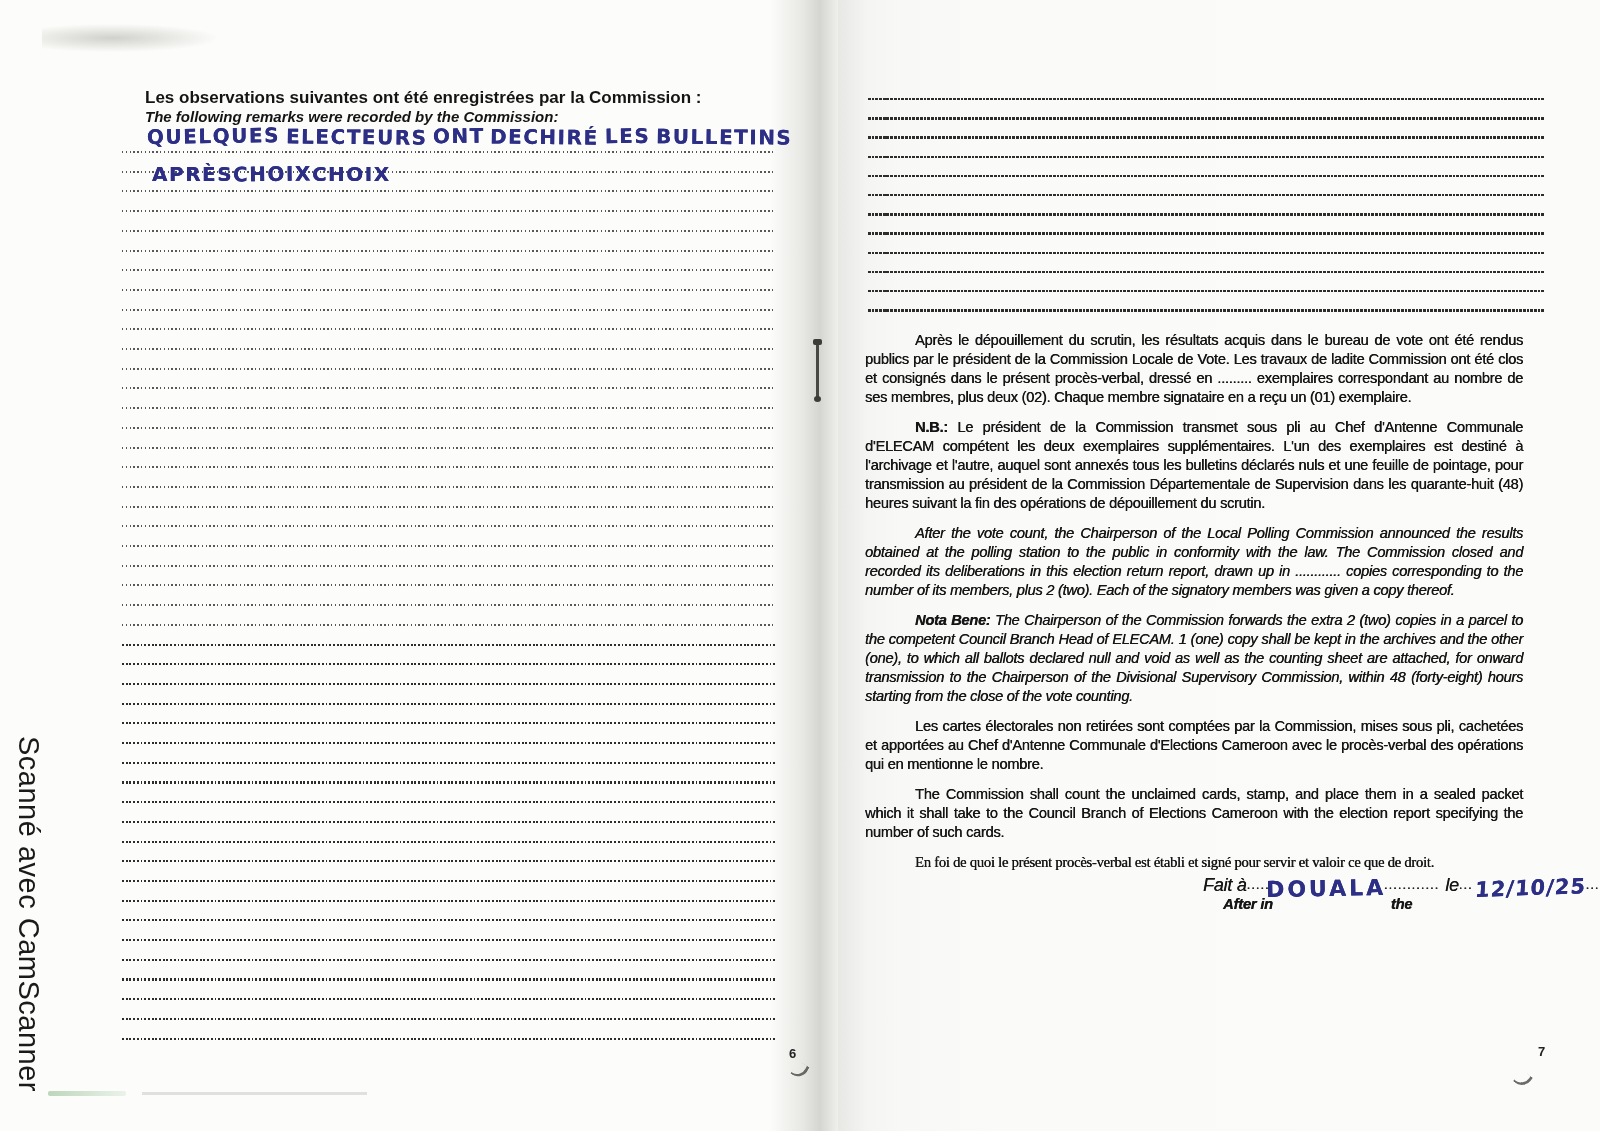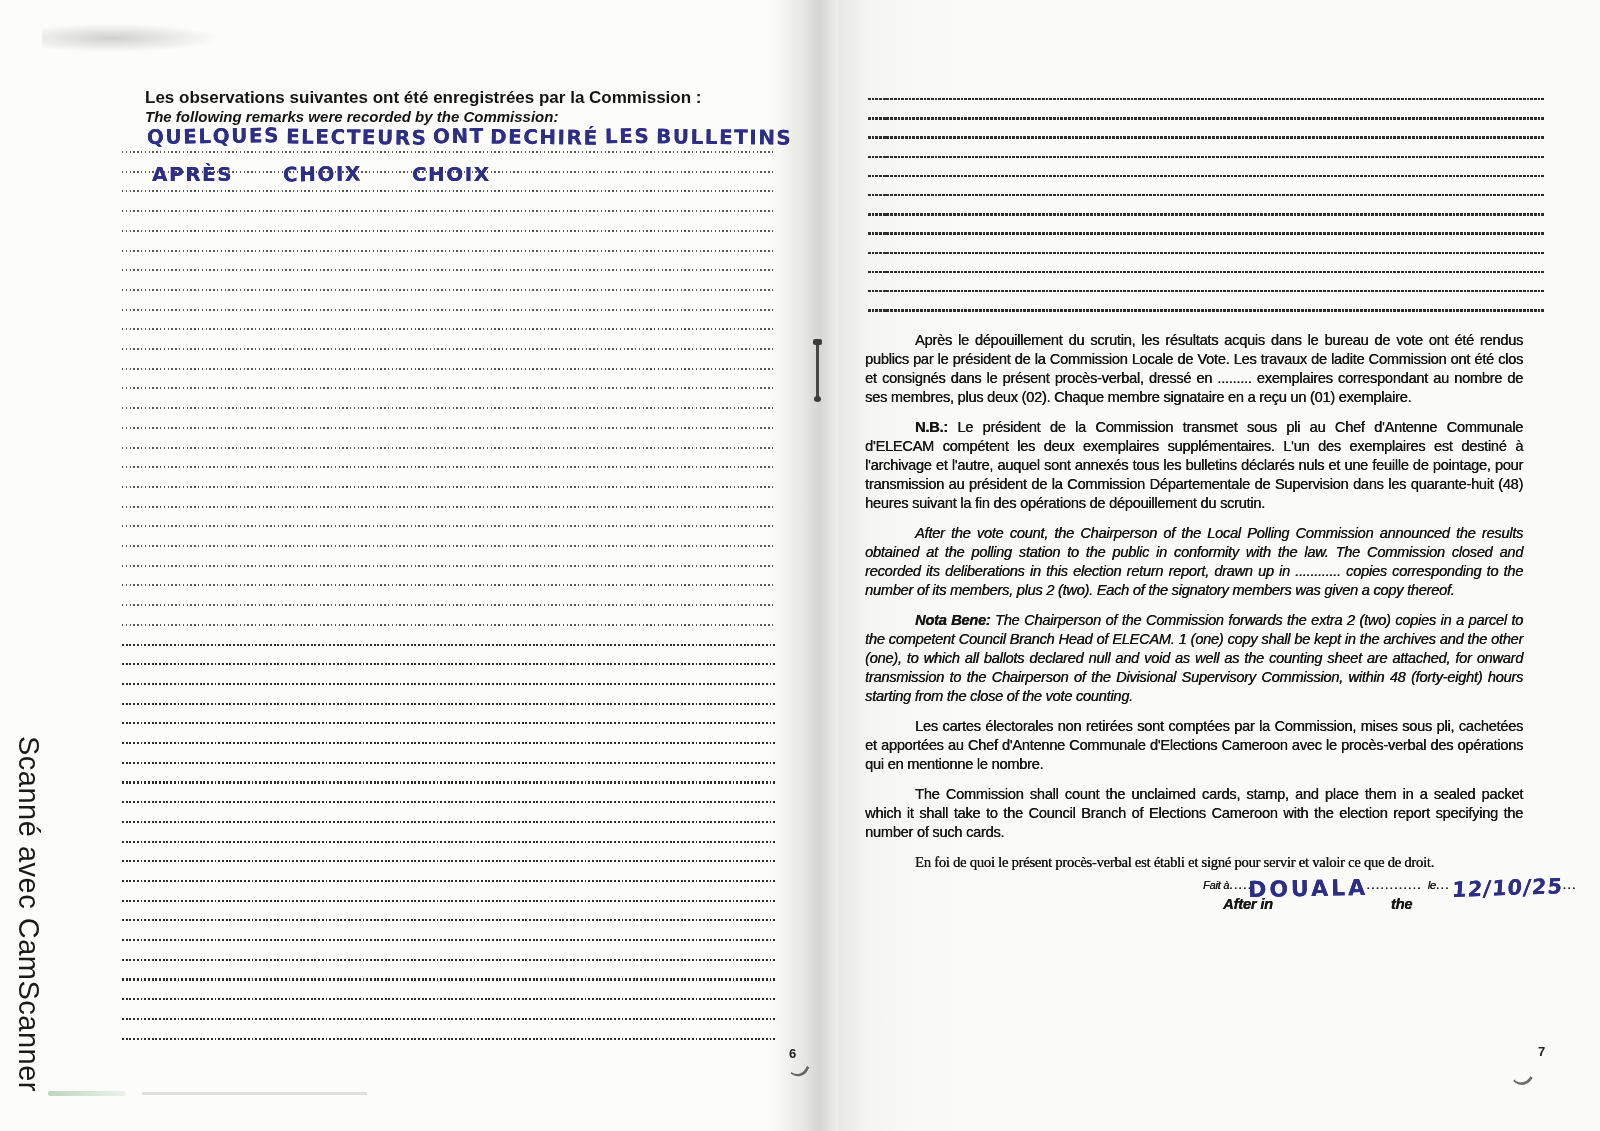--- a/index.html
+++ b/index.html
@@ -45,21 +45,21 @@
   .lp-lines { position:absolute; left:122px; top:151px; width:653px; }
   .lineL { position:absolute; left:0; width:100%; height:2px; opacity:0.8;
     background:repeating-linear-gradient(90deg,#2e2e2c 0 1.5px, transparent 1.5px 3.8px); }
   .lineL.dark { opacity:0.95; height:2.2px;
     background:repeating-linear-gradient(90deg,#222220 0 1.9px, transparent 1.9px 3.7px); }
 
   .hand { font-family:"DejaVu Sans", sans-serif; font-weight:bold; color:#2c2f85; text-shadow:0 0 0.6px #2c2f85; }
   .hw-line1 { position:absolute; left:128px; top:124px; width:645px;
     display:flex; justify-content:space-between; align-items:flex-end;
     font-size:20px; letter-spacing:1.5px;margin-left:19px; }
-  .hw-line2 { position:absolute; left:152px; top:162px; display:flex; gap:50px;
+  .hw-line2 { position:absolute; left:152px; top:162px; display:flex; 
     font-size:20px; letter-spacing:1.5px; }
   .hw-word { display:inline-block; }
   .hw-line1 .hw-word:nth-child(odd)  { transform:rotate(-0.8deg); }
   .hw-line1 .hw-word:nth-child(even) { transform:rotate(0.6deg) translateY(1px); }
   .hw-line2 .hw-word:nth-child(2)    { transform:rotate(-0.7deg); }
 
   
   .rp-lines { position:absolute; left:868px; top:98px; width:676px; }
   .lineR { position:absolute; left:0; width:100%; height:2.4px; opacity:0.92;
     background:repeating-linear-gradient(90deg,#1b1b1a 0 2.7px, transparent 2.7px 3.7px); }
@@ -69,21 +69,21 @@
     font-size:14.6px; line-height:19px; letter-spacing:-0.25px;
     color:#161616; text-align:justify; text-shadow:0.35px 0 0 currentColor; }
   .para { margin:0 0 11px 12px; text-indent:50px; }
   .para.italic { font-style:italic; }
   .para.nogap { margin-bottom:0;font-family:Liberation Serif, serif; }
   .lead { font-weight:bold; }
 
   
   .sig { margin-top:3px; text-align:left; }
   .sig-row1 { display:flex; align-items:flex-end; margin-left:350px; white-space:nowrap; }
-  .sig-label { font-style:italic; font-size:11px; }
+  .sig-label { font-style:italic; font-size:18px; }
   .leader { letter-spacing:1px; font-size:13px; color:#222; padding-bottom:1px; }
   .ink-place { font-size:22px; letter-spacing:3px; transform:rotate(-1deg); margin:0 -2px -3px -4px; }
   .ink-date  { font-size:21px; letter-spacing:1px; transform:rotate(-2deg) skewX(-6deg); margin:0 0 -3px 2px; }
   .sig-row2 { display:flex; margin-left:370px; font-style:italic; font-weight:bold; font-size:14.8px; }
   .sig-row2 .the { margin-left:118px; }
 
   
   .pgnum { position:absolute; font-size:13px; font-weight:bold; color:#222; }
   .pg6 { left:789px; top:1046px; }
   .pg7 { left:1538px; top:1044px; }

